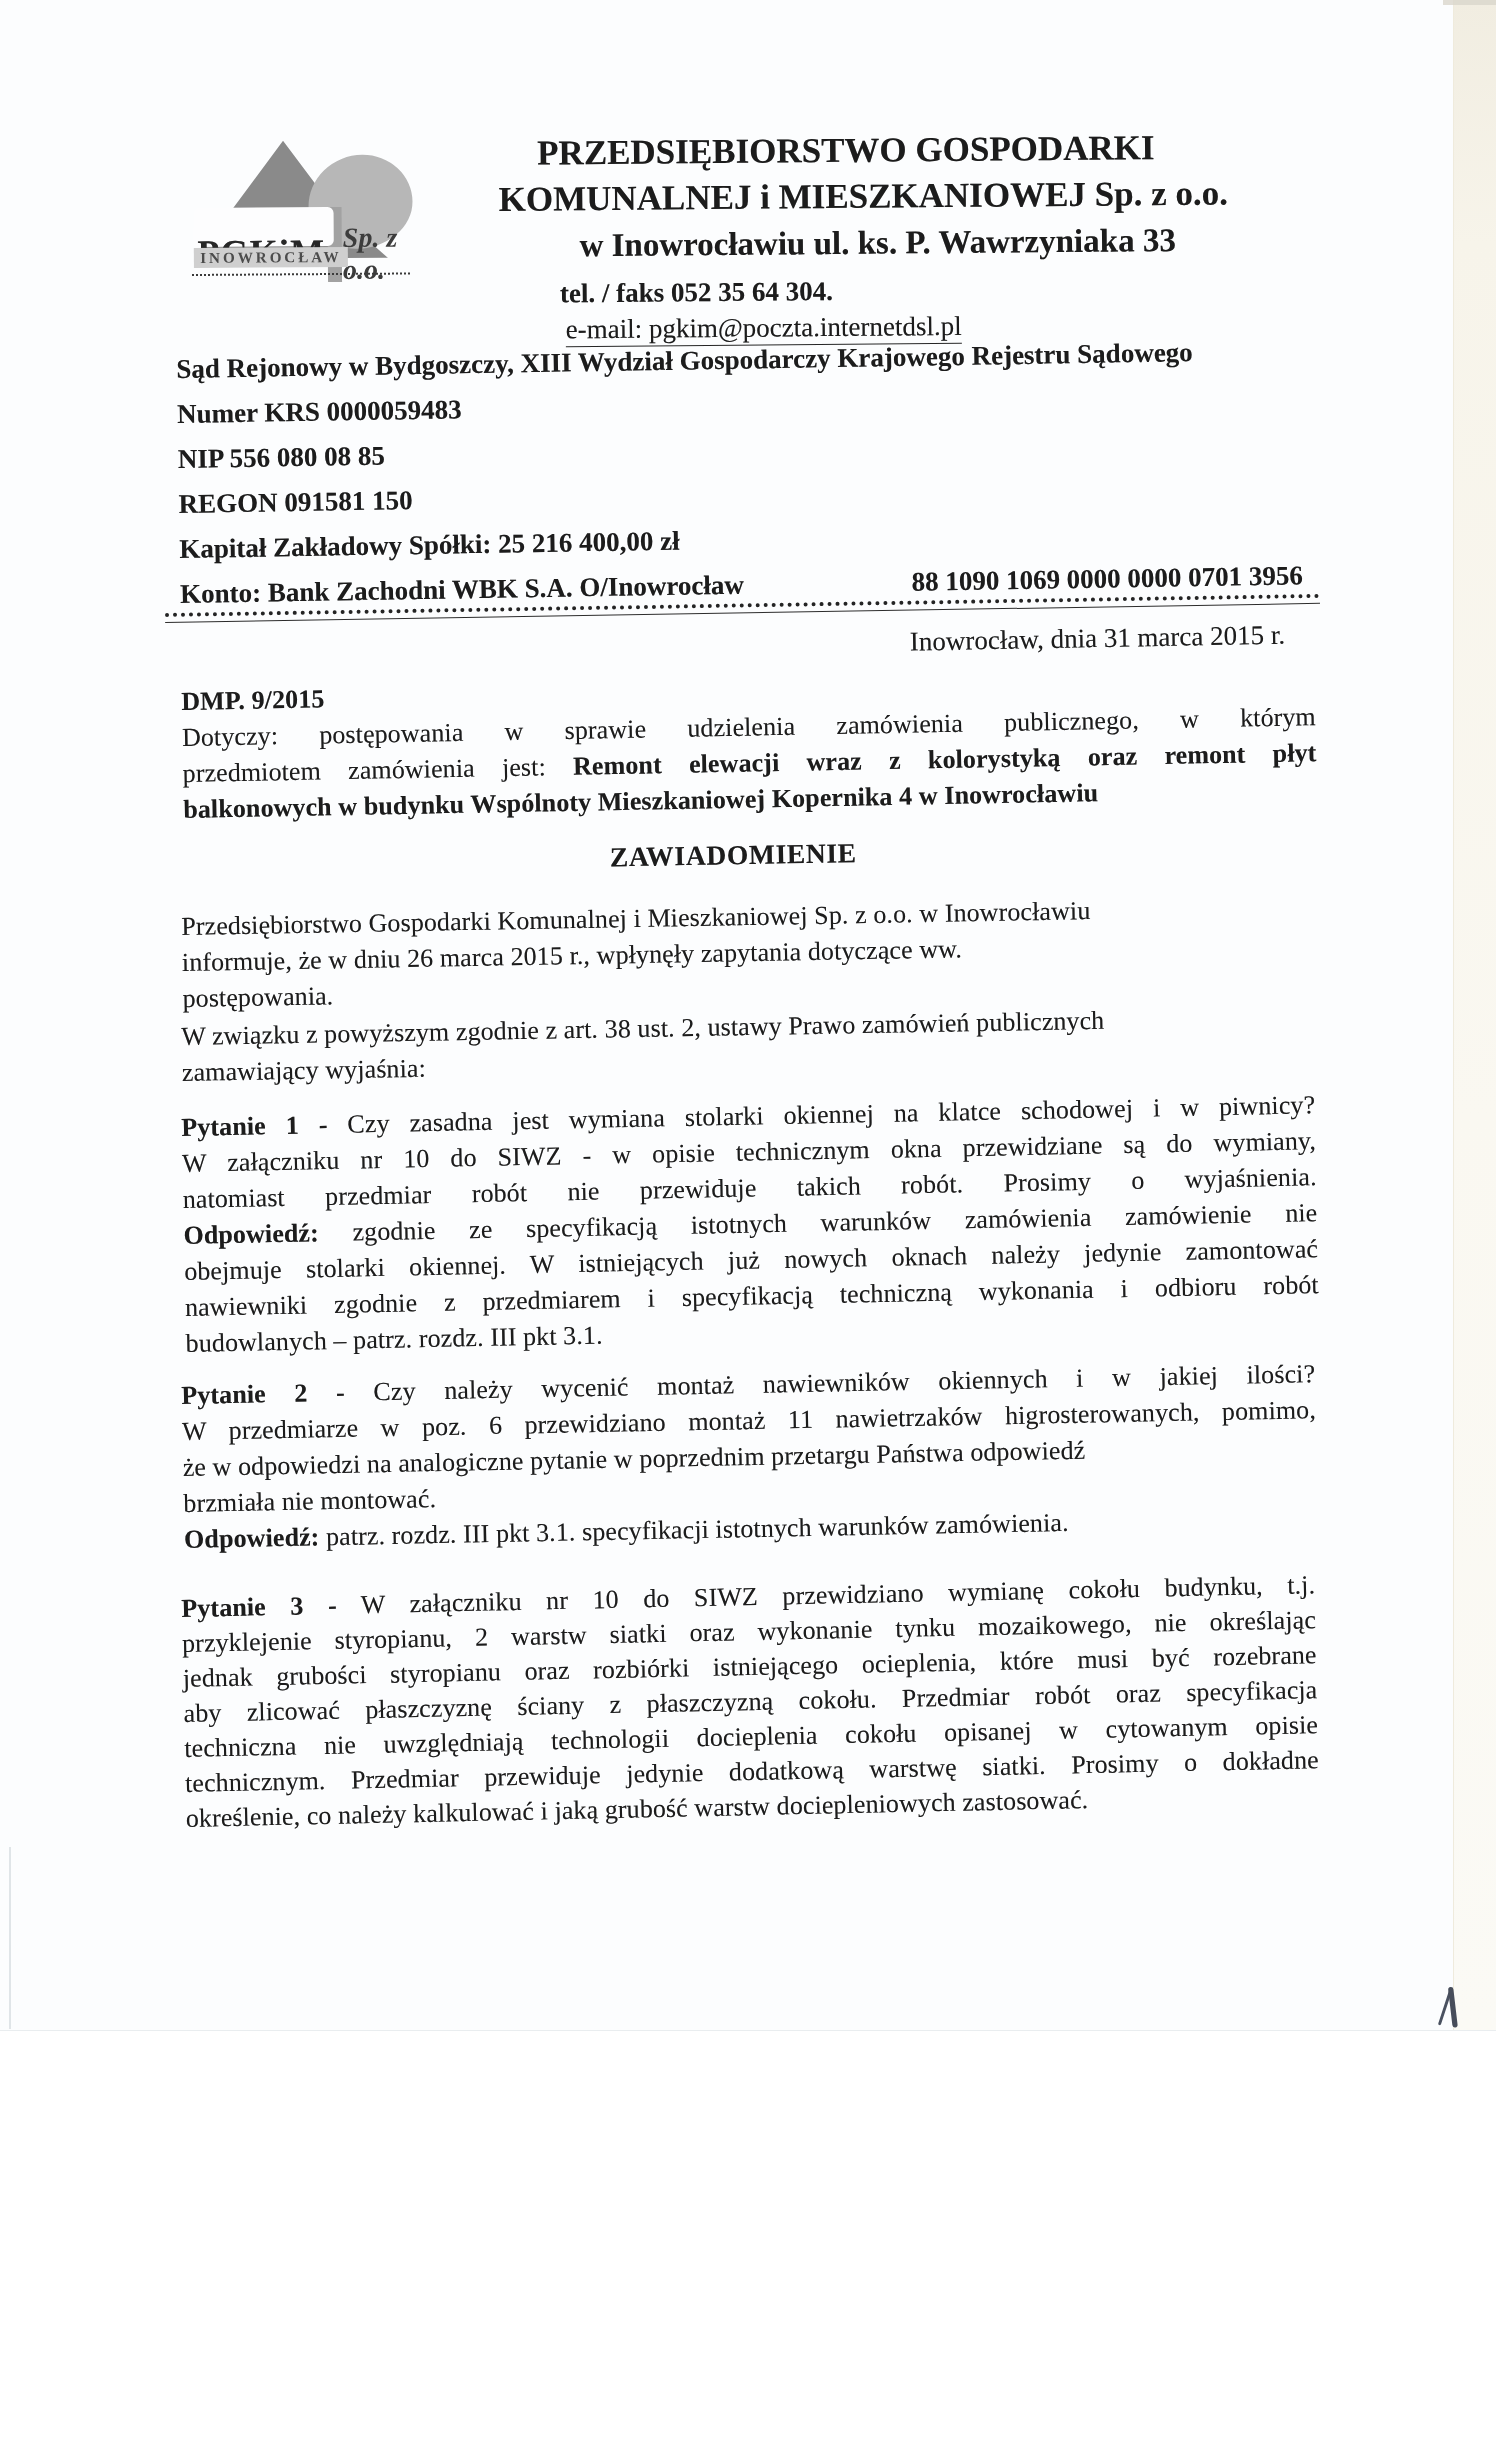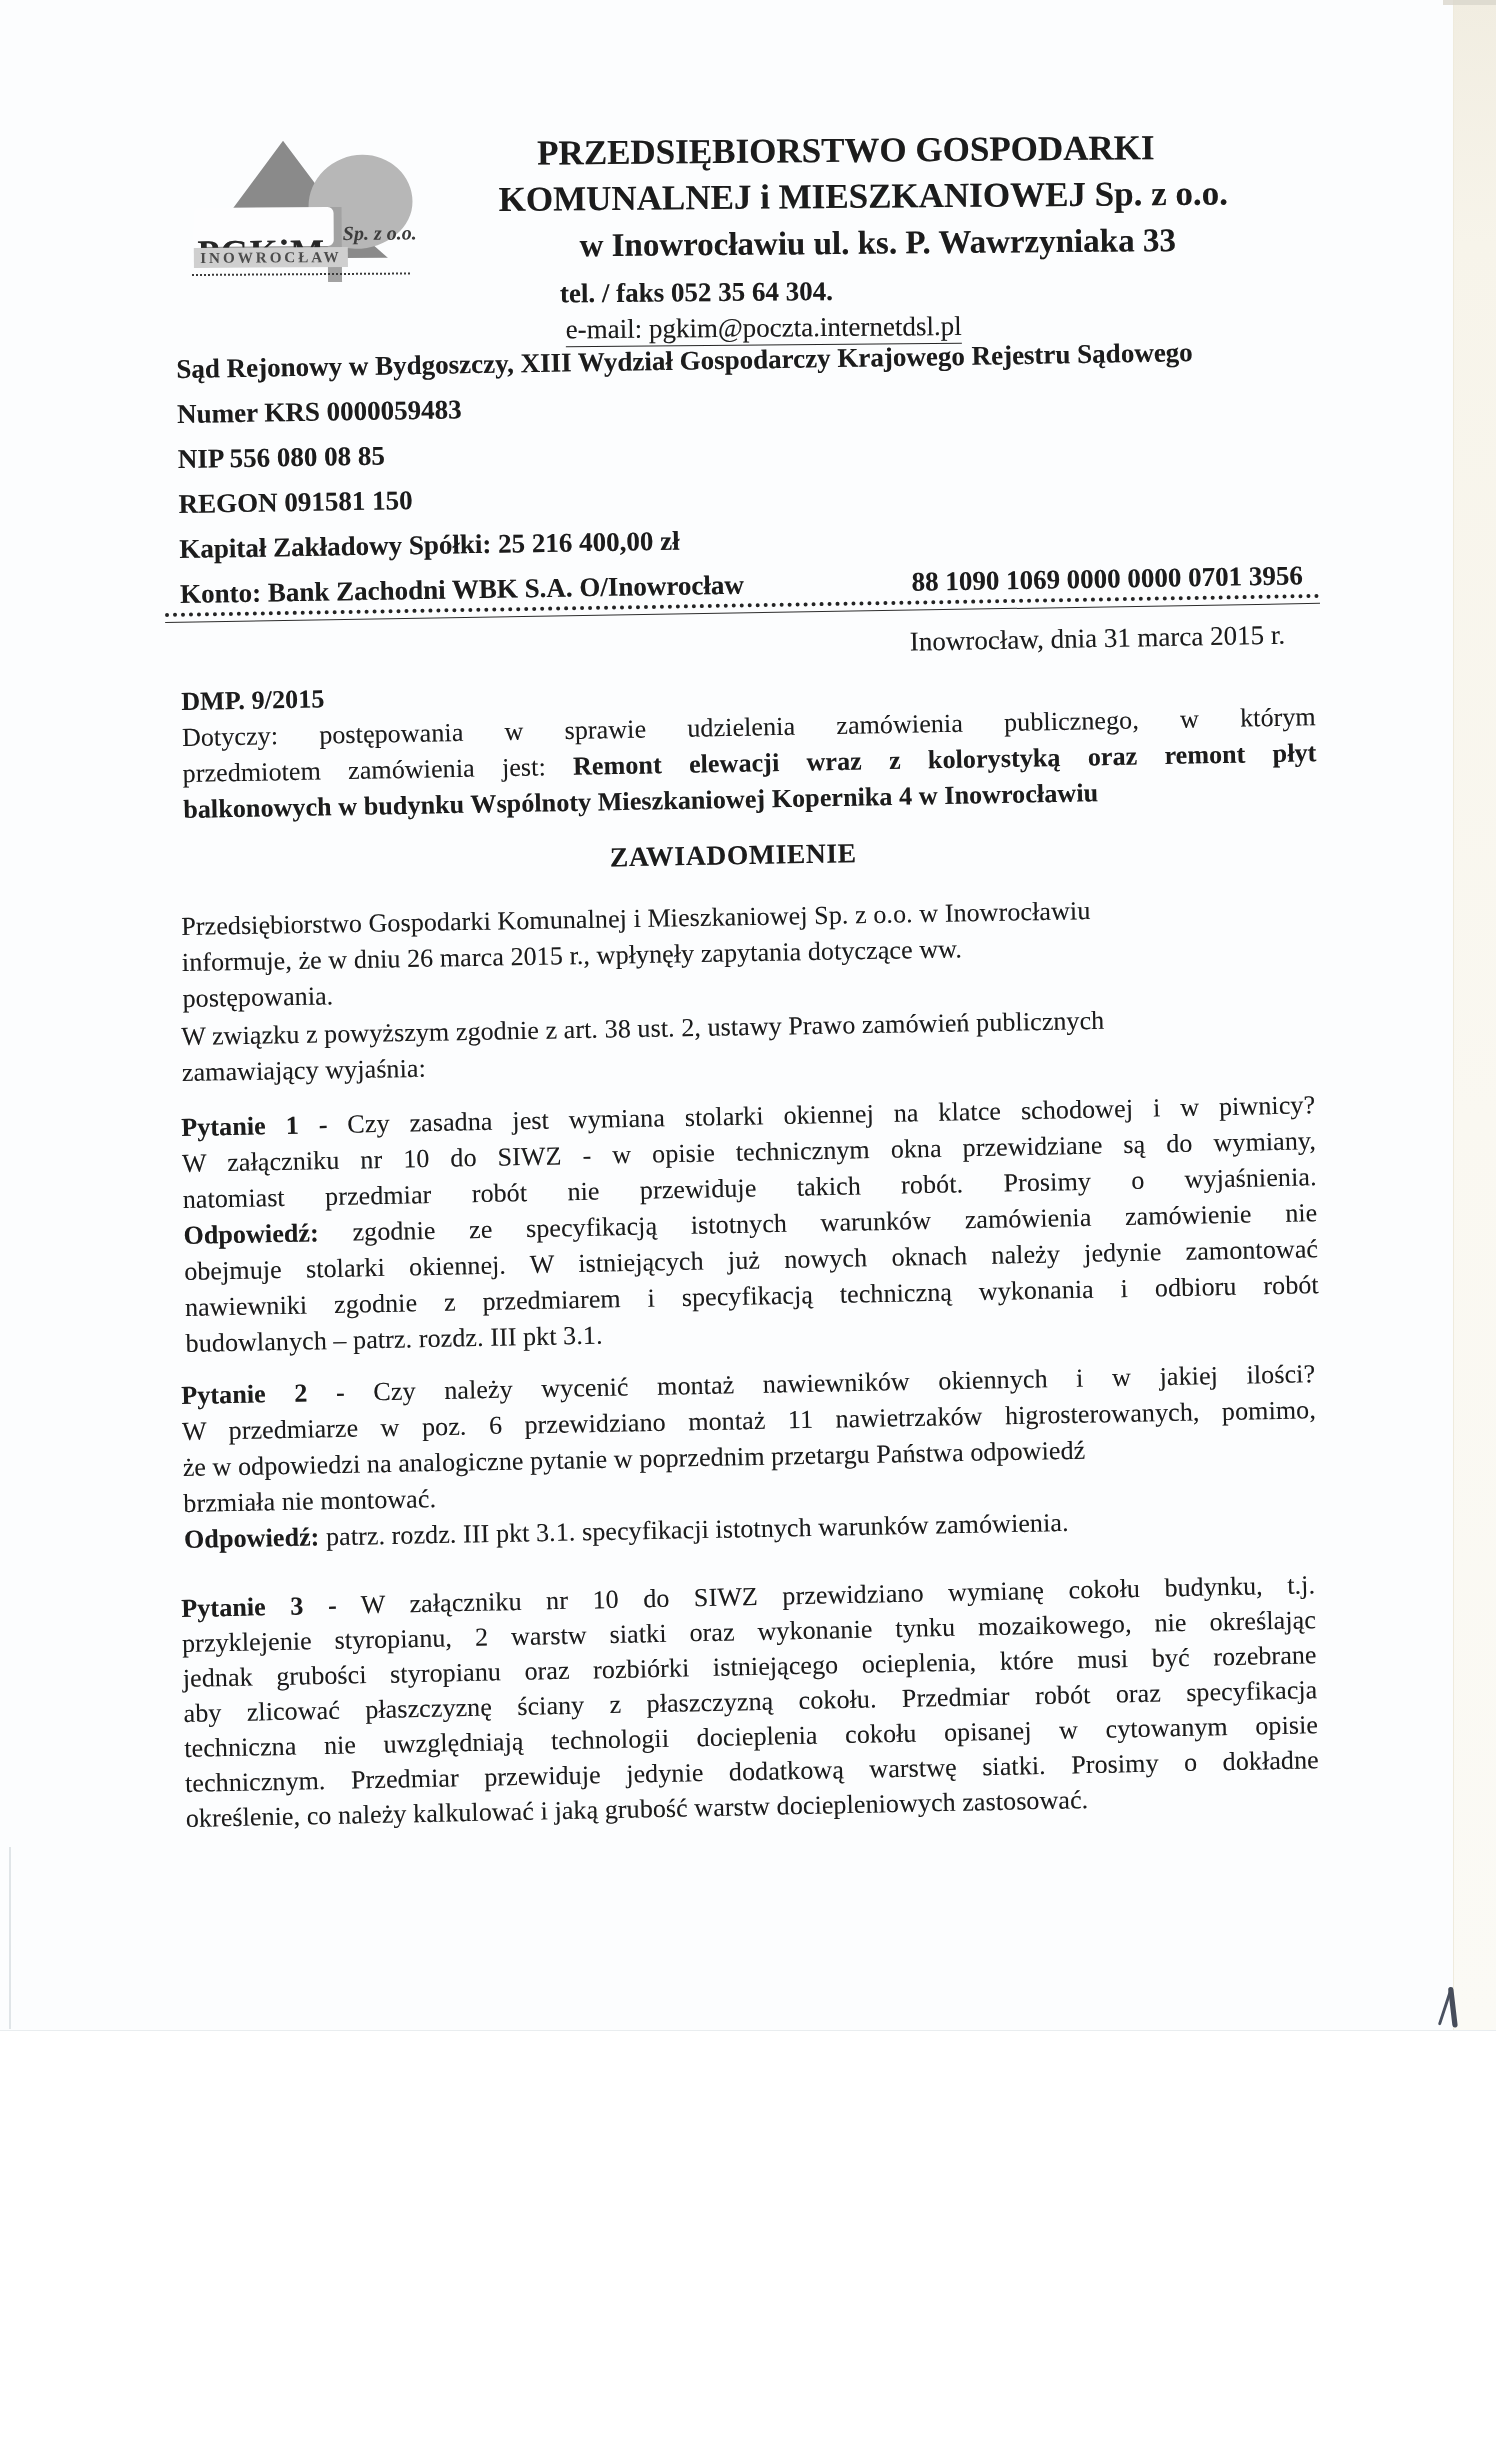--- a/index.html
+++ b/index.html
@@ -21,21 +21,21 @@
   .logo{left:193px;top:132px;width:223px;height:148px;transform:rotate(-.4deg);transform-origin:0 0;}
   .halftone{background-image:radial-gradient(rgba(40,40,40,.55) 26%,rgba(0,0,0,0) 30%);background-size:4.1px 4.1px;}
   .mountain{left:1.2px;top:9.4px;width:193px;height:118px;background:#8a8a8a;
     clip-path:polygon(0% 100%,46% 0%,74% 62%,100% 100%);}
   .tree-crown{left:115px;top:23.5px;width:104px;height:94px;background:#b7b7b7;
     border-radius:52% 48% 55% 45% / 55% 50% 50% 45%;}
   .trunk{left:134px;top:76px;width:14px;height:75px;background:#a2a2a2;}
   .wordbox{left:0px;top:76px;width:140px;height:39px;background:#fdfdfe;border-radius:5.9px;}
   .wordmark{left:3.5px;top:74px;font-size:36px;font-weight:700;letter-spacing:1.2px;color:#272727;
     text-shadow:0 0 0.6px rgba(20,20,20,.5);margin-top:26px;}
-  .logo-suffix{left:149px;top:91px;font-size:20px;font-style:italic;font-weight:700;color:#3c3c3c;}
+  .logo-suffix{left:149px;top:91px;font-size:28px;font-style:italic;font-weight:700;color:#3c3c3c;}
   .city-band{left:0px;top:116px;width:154px;height:20px;background:#cfcfcf;text-align:center;
     font-size:15.2px;font-weight:700;letter-spacing:2.9px;color:#4c4c4c;line-height:20px;}
   .logo-rule{left:-2.3px;top:142px;width:218px;border-top:2.3px dotted #3a3a3a;}
   
   .header{left:487px;top:131px;width:756px;text-align:center;transform:rotate(-.5deg);transform-origin:0 0;}
   .h-big{height:46px;line-height:46px;font-size:35px;font-weight:700;white-space:nowrap;}
   .h-mid{height:46px;line-height:46px;font-size:33px;font-weight:700;white-space:nowrap;}
   .h-sm{height:36px;line-height:36px;font-size:27px;white-space:nowrap;}
   .u{border-bottom:1.8px solid #262626;padding-bottom:1.8px;}
   

